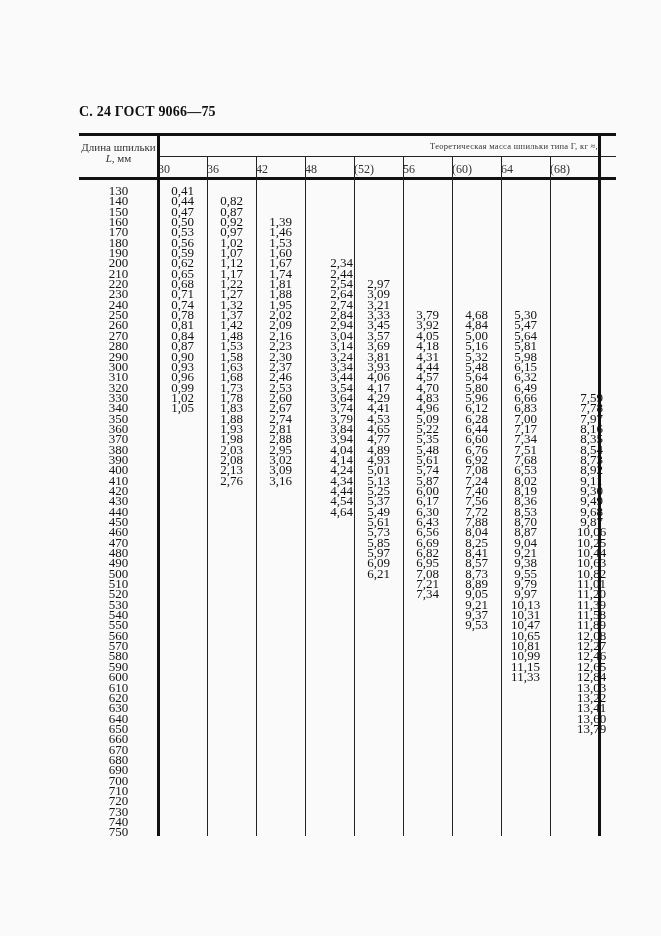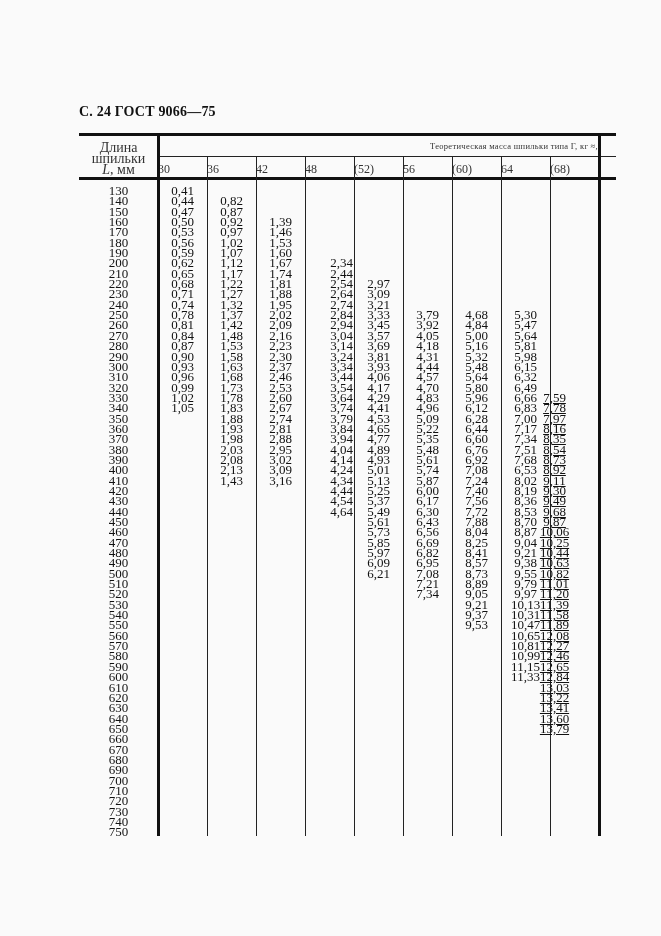--- a/index.html
+++ b/index.html
@@ -12,21 +12,21 @@
   }
   .tbl { position: absolute; left: 79px; top: 133px; width: 537px; height: 703px; }
   .rule-top { position: absolute; left: 0; top: 0; width: 537px; height: 3px; background: #111; }
   .rule-head { position: absolute; left: 0; top: 44px; width: 537px; height: 3px; background: #111; }
   .rule-mid { position: absolute; left: 79px; top: 23px; width: 458px; height: 1px; background: #222; }
   .vline { position: absolute; top: 0; bottom: 0; width: 1px; background: #222; }
   .vline.thick { width: 3px; background: #111; }
   .vline.sub { top: 24px; }
   .stub-head {
     position: absolute; left: 0; top: 9px; width: 79px; text-align: center;
-    font-size: 14px; line-height: 11px; color: #333;
+    font-size: 11px; line-height: 11px; color: #333;
   }
   .stub-head .ital { font-style: italic; }
   .group-head {
     position: absolute; right: 18px; top: 8px; font-size: 8.5px; color: #333; letter-spacing: 0.3px;
   }
   .col-head {
     position: absolute; top: 29px; width: 49px; text-align: left; font-size: 12px; color: #333;
   }
   .col {
     position: absolute; top: 53px; width: 49px; font-size: 13px; line-height: 10.35px; text-align: center;
@@ -185,21 +185,21 @@
         <div>1,68</div>
         <div>1,73</div>
         <div>1,78</div>
         <div>1,83</div>
         <div>1,88</div>
         <div>1,93</div>
         <div>1,98</div>
         <div>2,03</div>
         <div>2,08</div>
         <div>2,13</div>
-        <div>1,43</div>
+        <div>2,76</div>
       </div>
       <div class="col" style="left: 179px; width: 45px;">
         <div></div>
         <div></div>
         <div></div>
         <div>1,39</div>
         <div>1,46</div>
         <div>1,53</div>
         <div>1,60</div>
         <div>1,67</div>
@@ -429,21 +429,21 @@
         <div>9,97</div>
         <div>10,13</div>
         <div>10,31</div>
         <div>10,47</div>
         <div>10,65</div>
         <div>10,81</div>
         <div>10,99</div>
         <div>11,15</div>
         <div>11,33</div>
       </div>
-      <div class="col" style="left: 453px; width: 45px; text-decoration: underline;">
+      <div class="col" style="left: 490px; width: 45px;">
         <div></div>
         <div></div>
         <div></div>
         <div></div>
         <div></div>
         <div></div>
         <div></div>
         <div></div>
         <div></div>
         <div></div>

